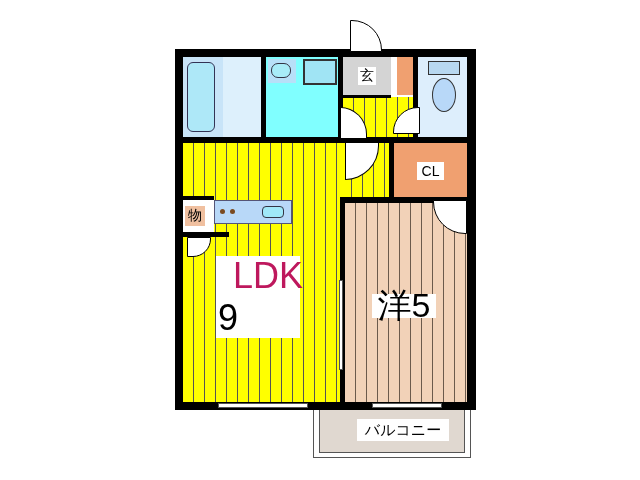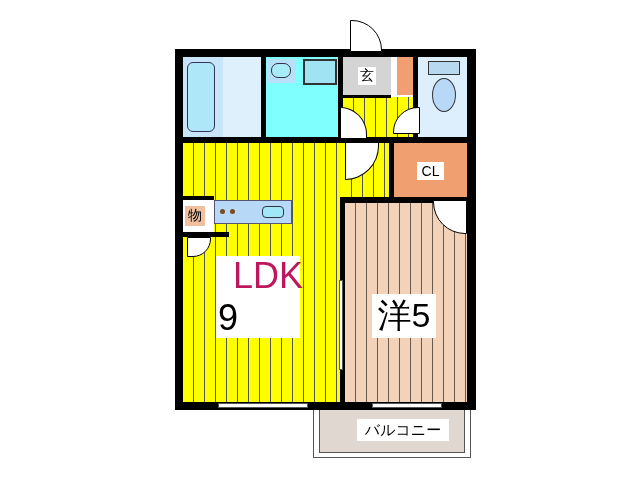--- a/index.html
+++ b/index.html
@@ -60,21 +60,21 @@
   <div class="abs yellow-floor" style="left:183px;top:143px;width:158px;height:259px;"></div>
   <div class="abs yellow-floor" style="left:341px;top:143px;width:48px;height:55px;"></div>
 
   <div class="wall" style="left:389px;top:143px;width:5px;height:57px;"></div>
   <div class="abs" style="left:394px;top:143px;width:73px;height:54px;background:#f0a070;"></div>
   <div class="label-box" style="left:417px;top:162px;width:27px;height:18px;font-size:14px;text-align:right;">CL</div>
 
   <div class="wall" style="left:340px;top:197px;width:127px;height:6px;"></div>
   <div class="wall" style="left:340px;top:197px;width:5px;height:205px;"></div>
   <div class="abs wood-floor" style="left:345px;top:203px;width:122px;height:199px;"></div>
-  <div class="label-box" style="left:372px;top:294px;width:64px;height:44px;font-size:34px;text-align:right;">洋5</div>
+  <div class="label-box" style="left:372px;top:294px;width:64px;height:24px;font-size:34px;text-align:right;">洋5</div>
 
   <div class="abs" style="left:214px;top:200px;width:78px;height:24px;background:#b8d8f8;border:1px solid #557;"></div>
   <div class="abs" style="left:220px;top:209px;width:5px;height:5px;border-radius:50%;background:#7a4a20;"></div>
   <div class="abs" style="left:230px;top:209px;width:5px;height:5px;border-radius:50%;background:#7a4a20;"></div>
   <div class="abs" style="left:262px;top:206px;width:22px;height:12px;border:1px solid #334;border-radius:4px;background:#a0e8f8;"></div>
 
   <div class="wall" style="left:183px;top:196px;width:31px;height:4px;"></div>
   <div class="wall" style="left:183px;top:232px;width:46px;height:5px;"></div>
   <div class="abs" style="left:183px;top:200px;width:31px;height:32px;background:#fff;"></div>
   <div class="label-box" style="left:185px;top:206px;width:20px;height:20px;font-size:14px;background:#f0c0a0;">物</div>

